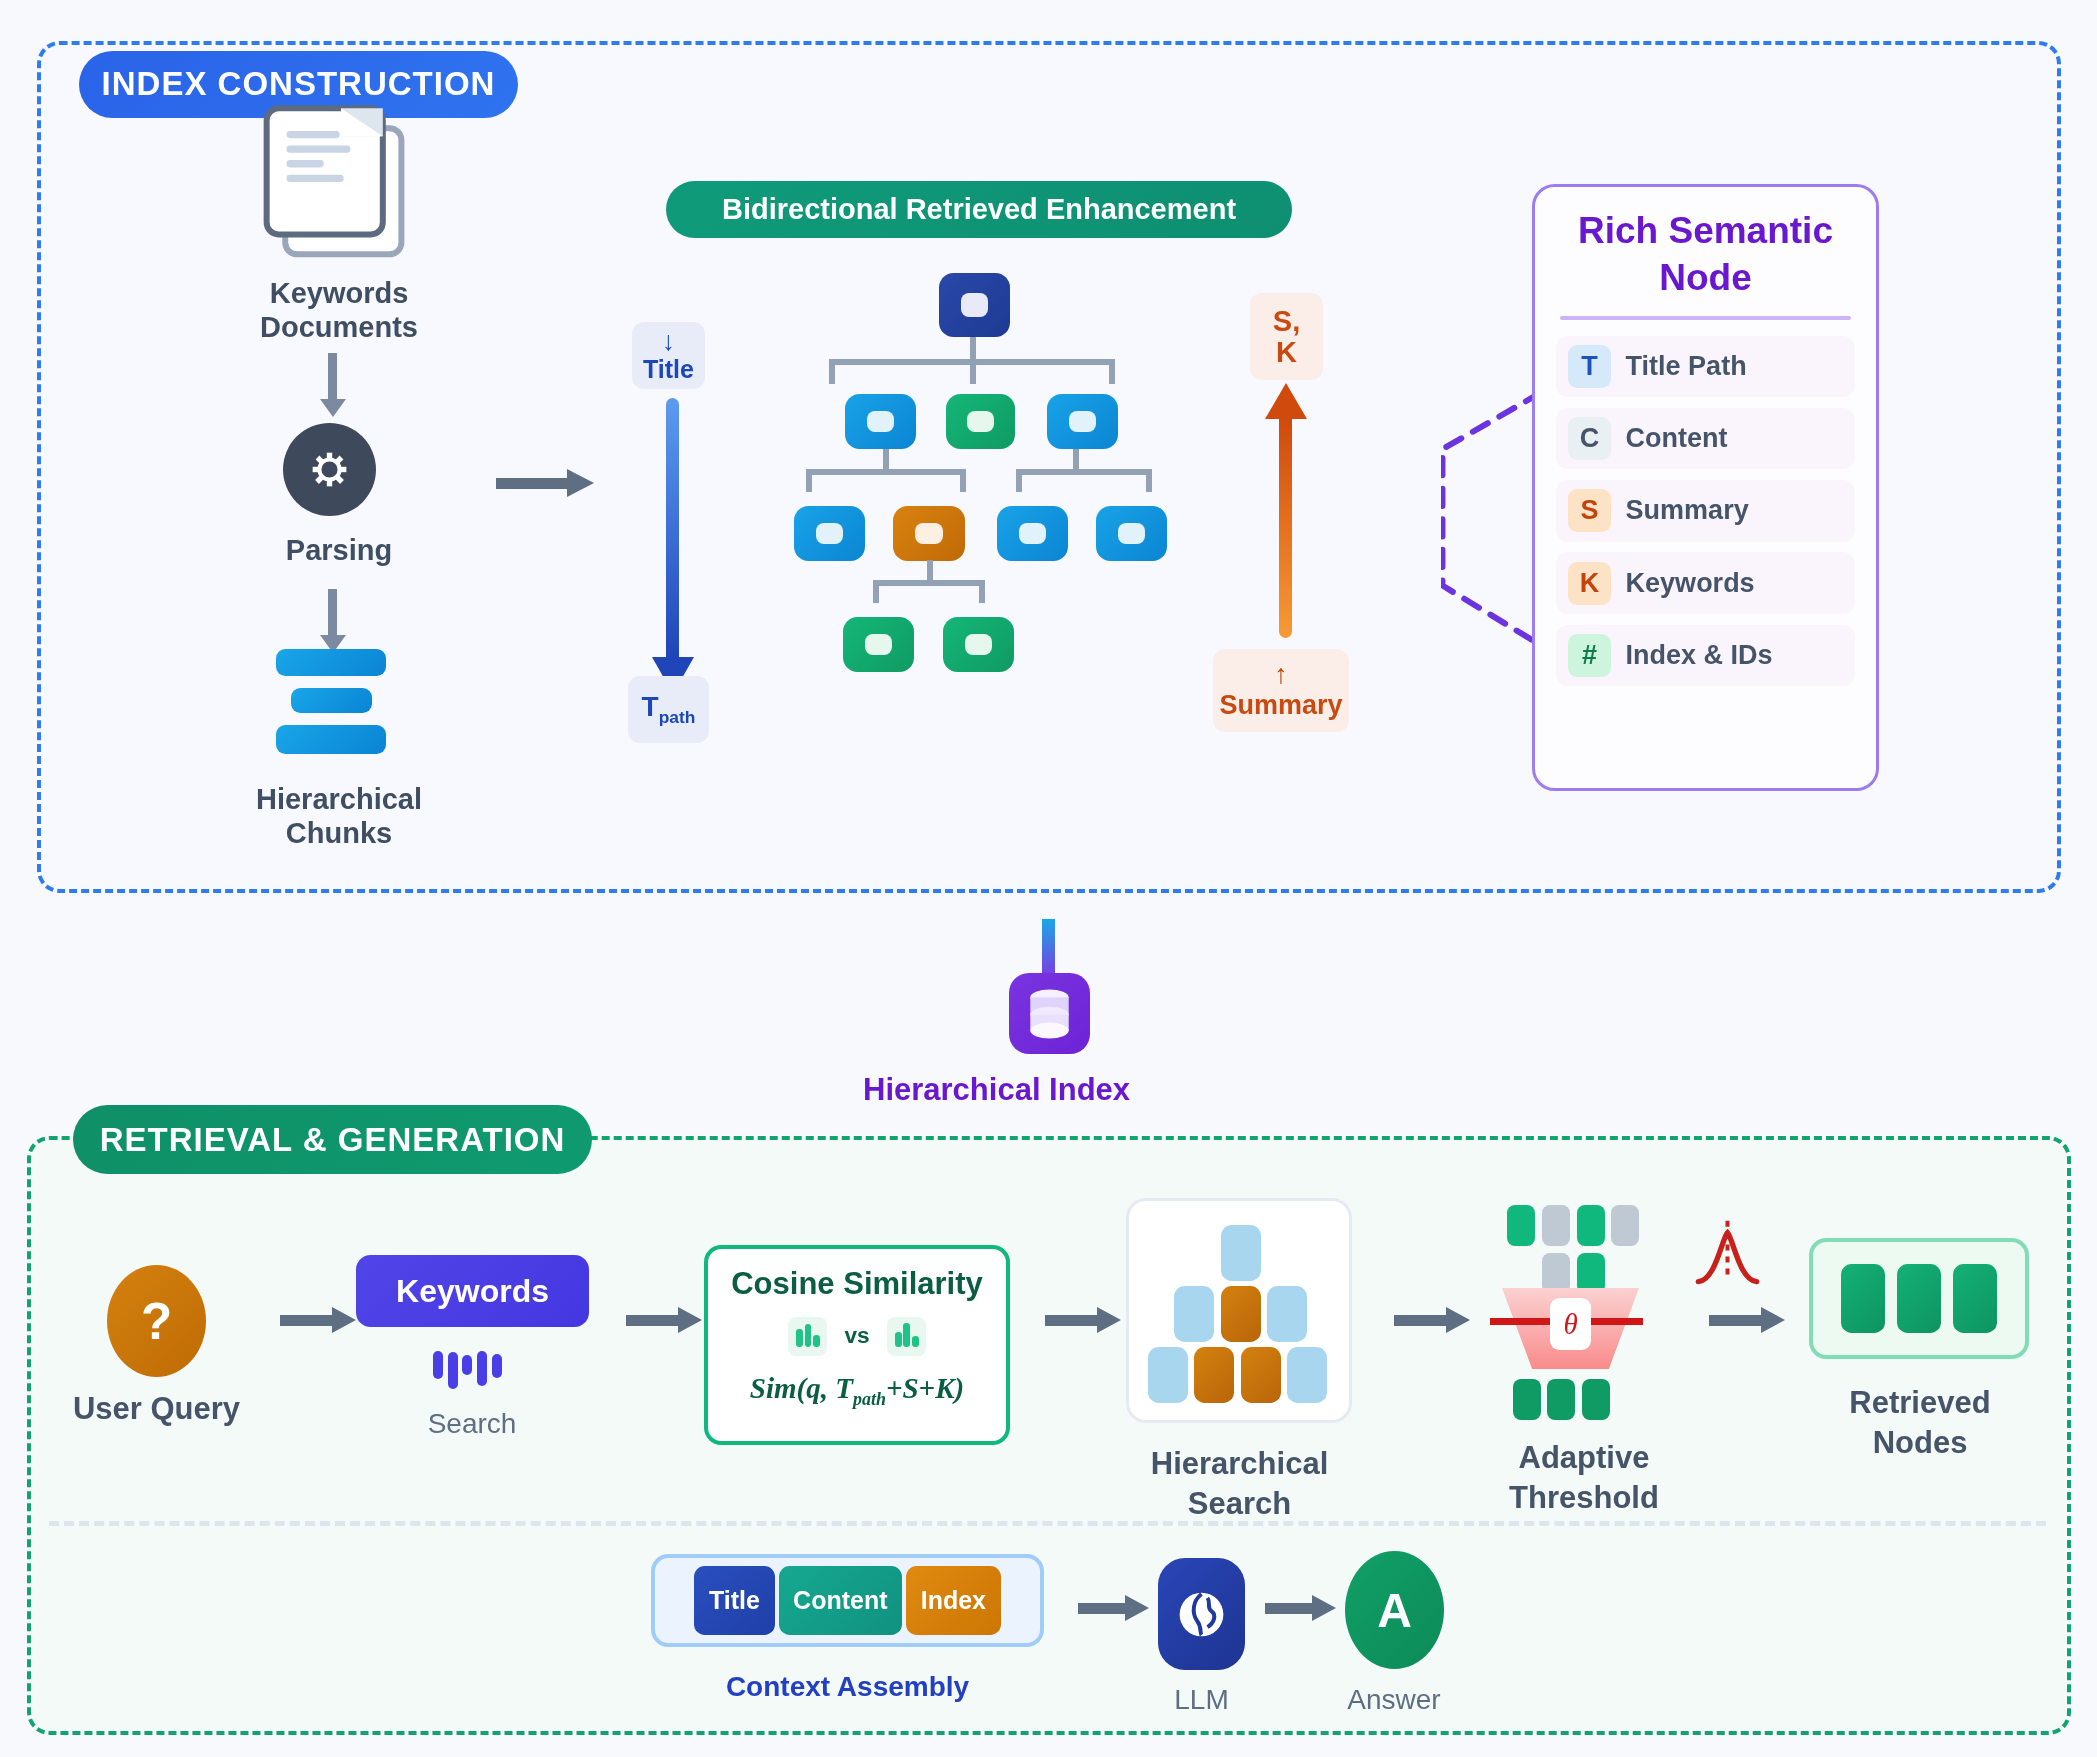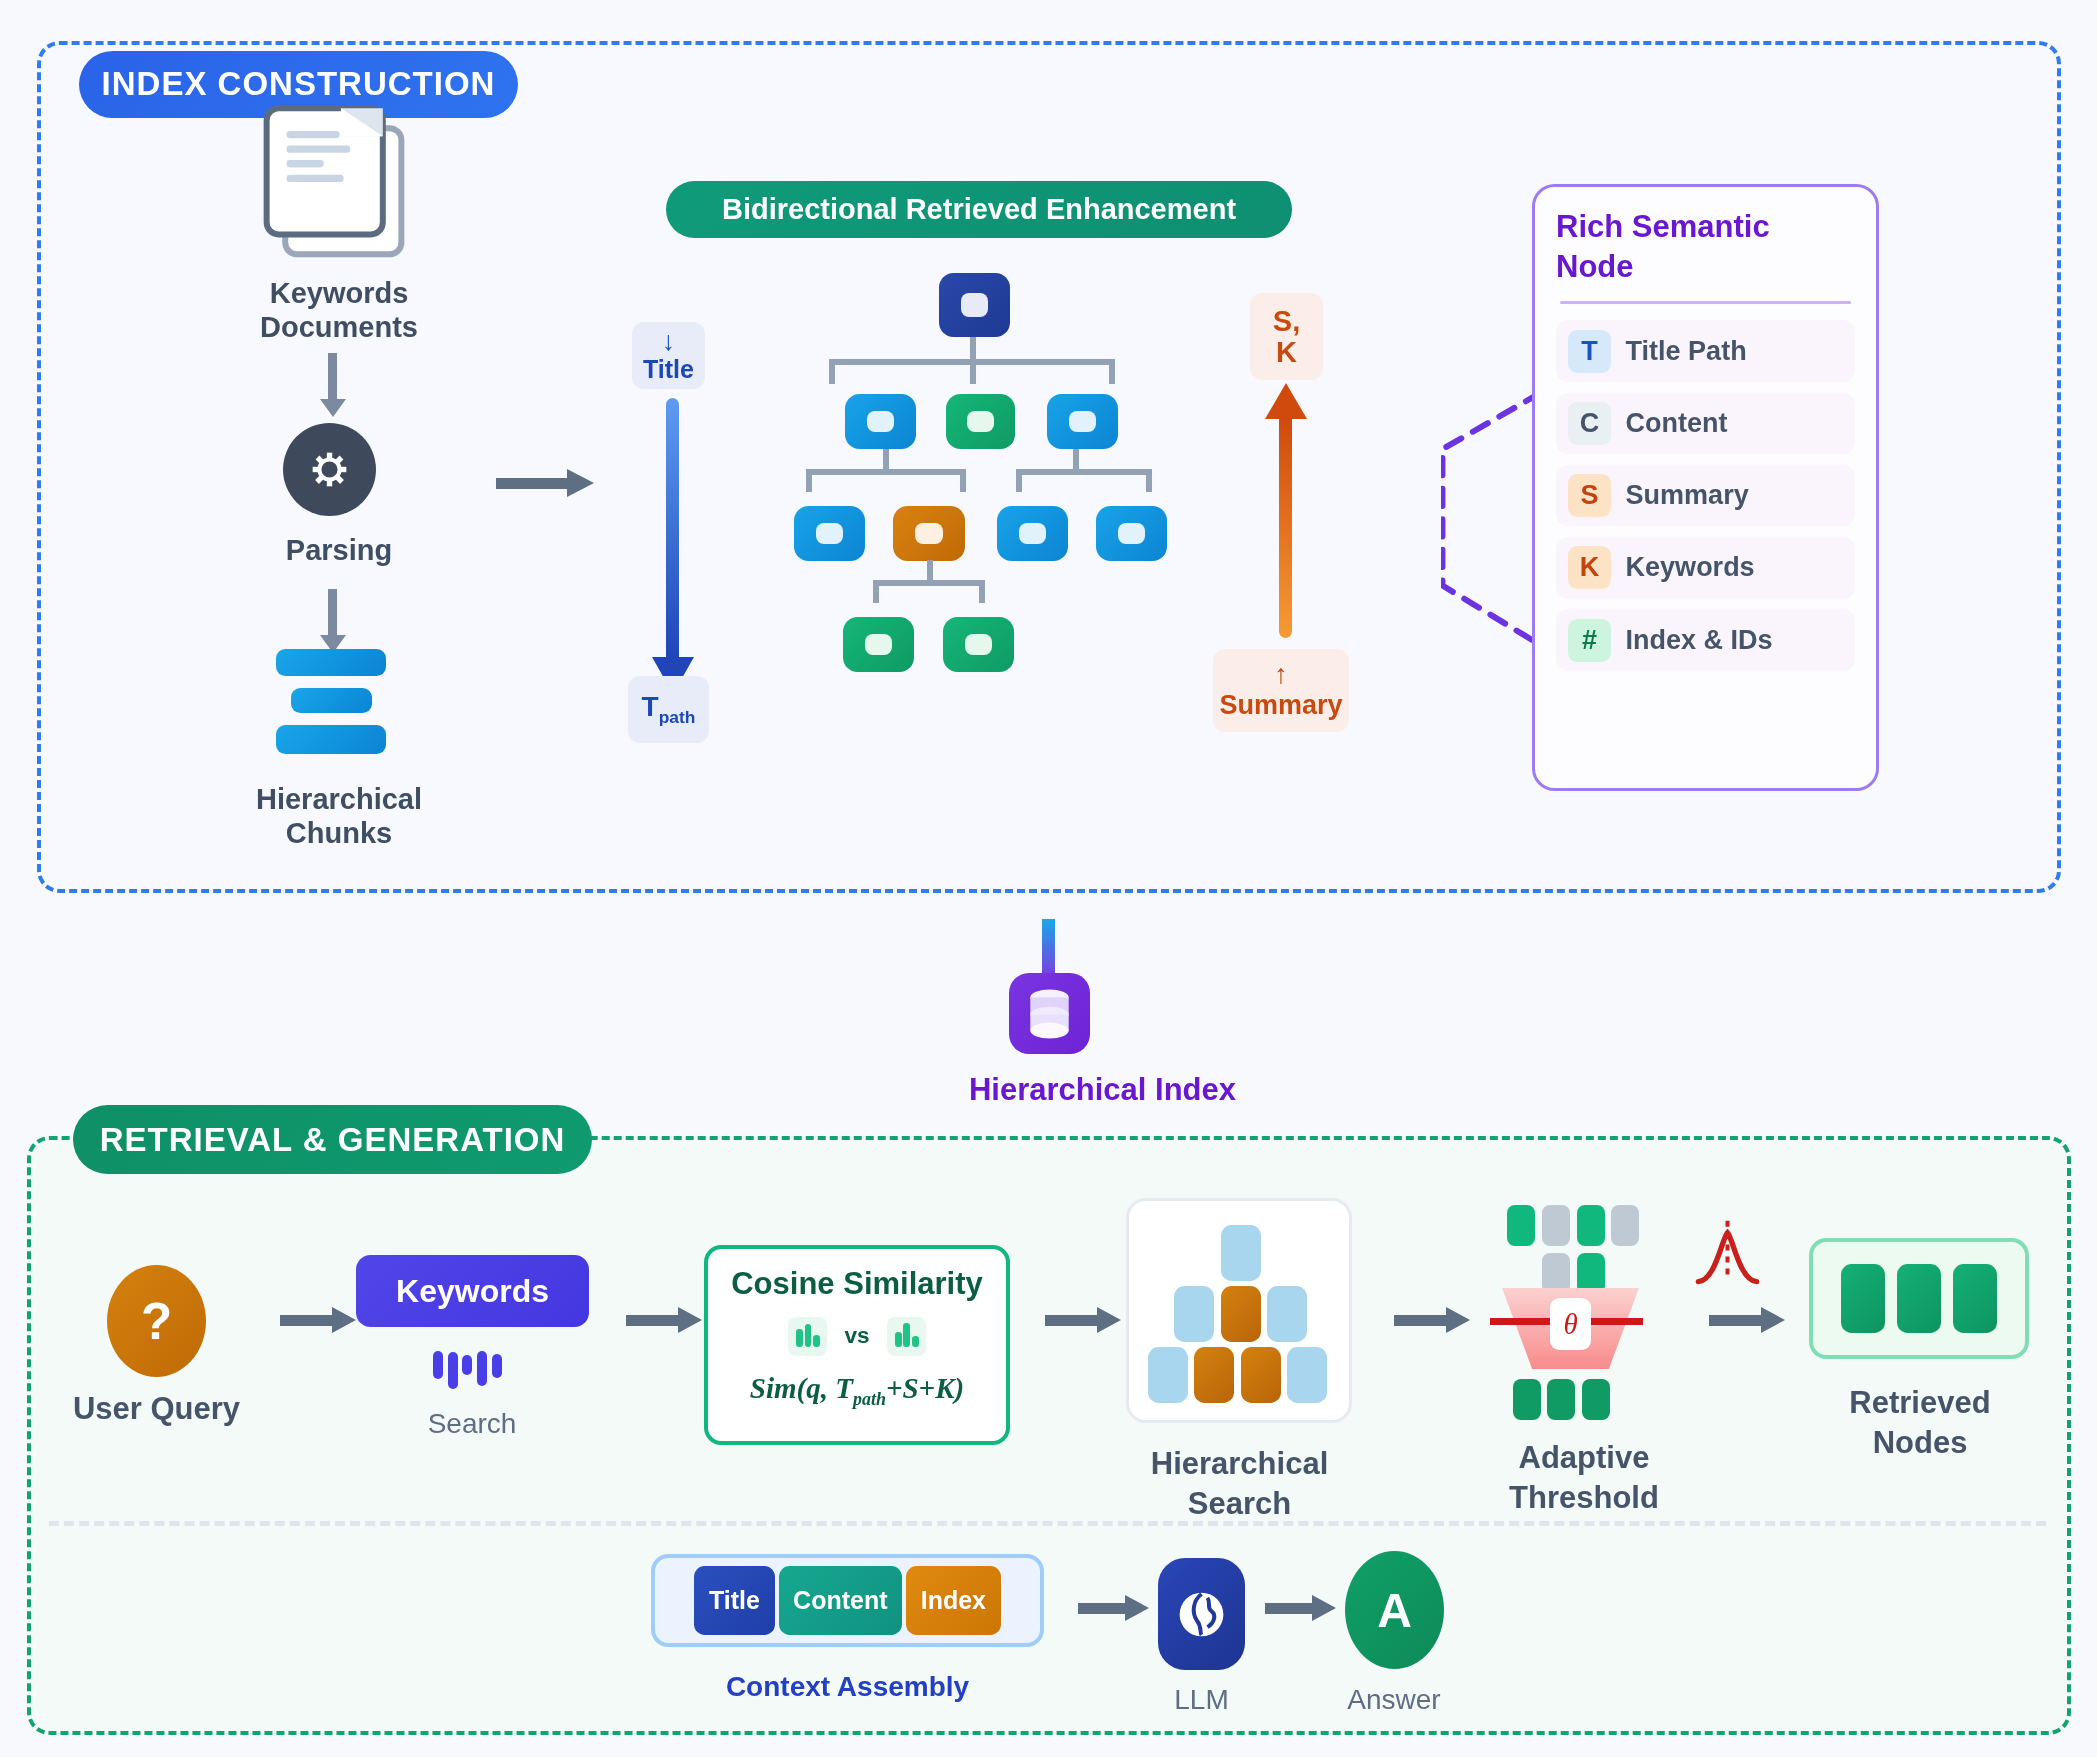--- a/index.html
+++ b/index.html
@@ -155,38 +155,38 @@
     border-left: 21px solid transparent; border-right: 21px solid transparent;
     border-bottom: 36px solid #cf4a0c;
   }
 
   
   #rsn-card {
     left: 1532px; top: 184px; width: 347px; height: 607px;
     background: #fdfdff; border: 3.3px solid #9d7cf0; border-radius: 22.6px;
     padding: 20px 21px;
   }
-  #rsn-title { text-align: left; font-size: 31px; font-weight: bold;
+  #rsn-title { text-align: center; font-size: 37px; font-weight: bold;
     color: #6a18cf; line-height: 1.28; }
   #rsn-rule { height: 3.3px; background: #cbb3f5; margin: 14.6px 4px 16px; border-radius: 2px; }
   .rsn-row { display: flex; align-items: center; gap: 14.6px;
     background: #faf4fd; border-radius: 12px; padding: 9.3px 12px; margin-bottom: 10.7px; }
   .rsn-chip { width: 43px; height: 43px; border-radius: 9.3px;
     display: flex; align-items: center; justify-content: center;
     font-size: 27px; font-weight: bold; flex: none; }
   .rsn-text { font-size: 27px; color: #46546a; font-weight: bold; }
   #rsn-link { left: 1441px; top: 386px; width: 100px; height: 266px; }
 
   
   #hidx-stem { left: 1042px; top: 919px; width: 13.3px; height: 59px;
     background: linear-gradient(180deg, #1ba7e8, #7c3ae0); }
   #hidx-icon { left: 1009px; top: 973px; width: 81px; height: 81px;
     background: linear-gradient(135deg, #7a34e0, #6d23d6); border-radius: 20px;
     display: flex; align-items: center; justify-content: center; }
-  #hidx-label { left: 863px; top: 1072px; width: 373px; text-align: right;
+  #hidx-label { left: 863px; top: 1072px; width: 373px; text-align: left;
     font-size: 31px; font-weight: bold; color: #6a18cf; }
 
   
   .flow-arrow { position: absolute; height: 10.7px; background: #5e6e83; }
   .flow-arrow::after {
     content: ""; position: absolute; right: -22.6px; top: 50%;
     transform: translateY(-50%);
     border-top: 13.3px solid transparent; border-bottom: 13.3px solid transparent;
     border-left: 24px solid #5e6e83;
   }

